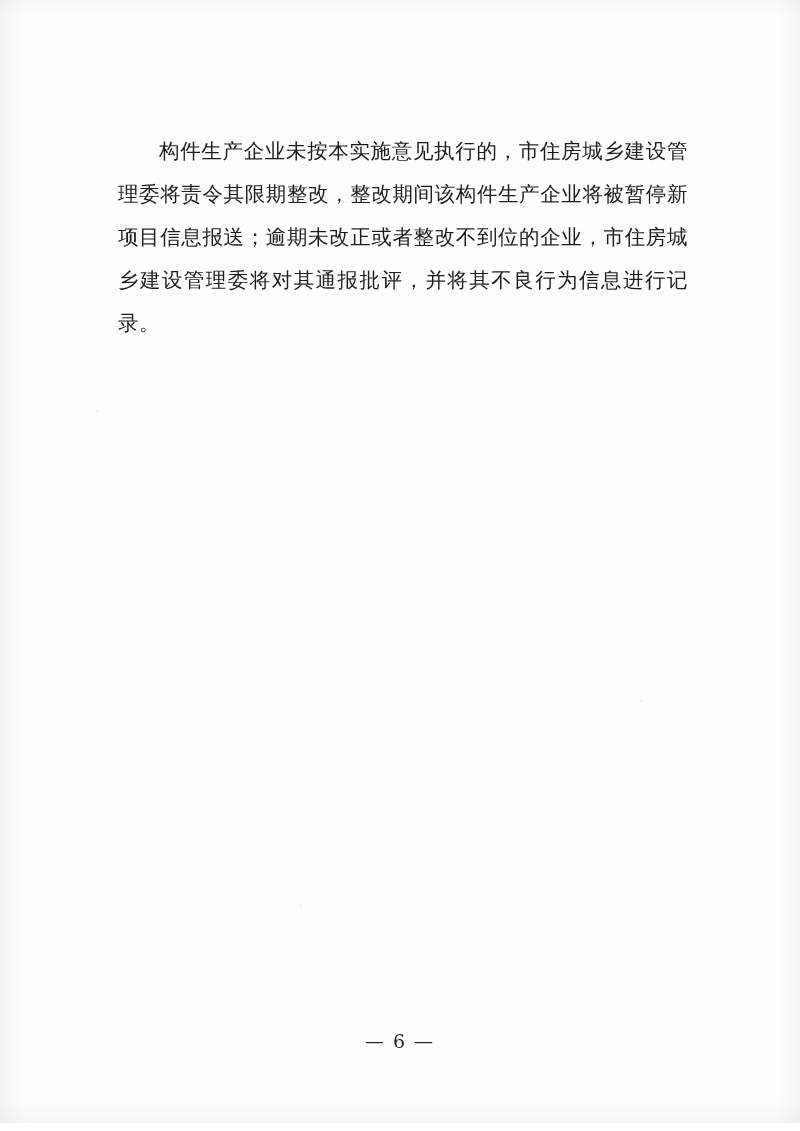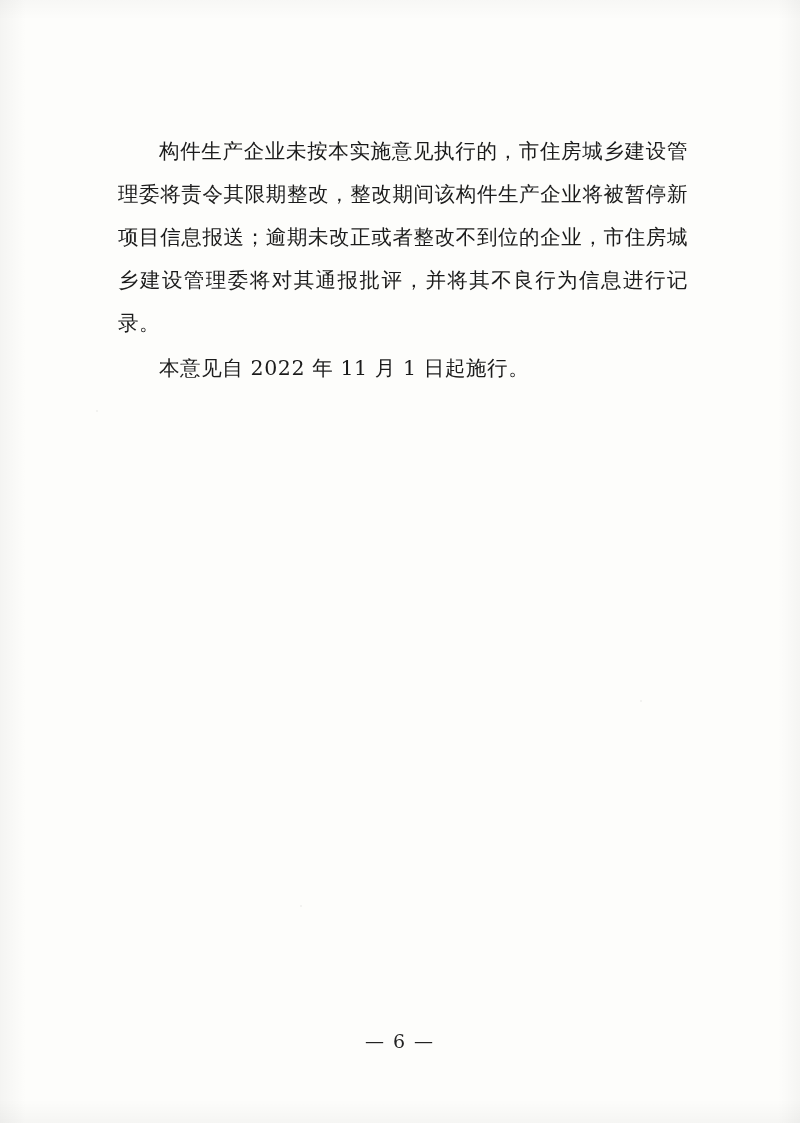--- a/index.html
+++ b/index.html
@@ -74,21 +74,20 @@
     border-radius: 50%;
   }
 </style>
 </head>
 <body>
 
 <div class="page">
 
   <div class="doc-body">
     <p class="para">构件生产企业未按本实施意见执行的，市住房城乡建设管理委将责令其限期整改，整改期间该构件生产企业将被暂停新项目信息报送；逾期未改正或者整改不到位的企业，市住房城乡建设管理委将对其通报批评，并将其不良行为信息进行记录。</p>
-    <p class="para">本意见自 2022 年 11 月 1 日起施行。</p>
   </div>
 
   <div class="page-number">
     <span class="dash">—</span><span>6</span><span class="dash">—</span>
   </div>
 
   <div class="speckle" style="left:96px; top:410px;"></div>
   <div class="speckle" style="left:640px; top:700px;"></div>
   <div class="speckle" style="left:300px; top:905px;"></div>
 

